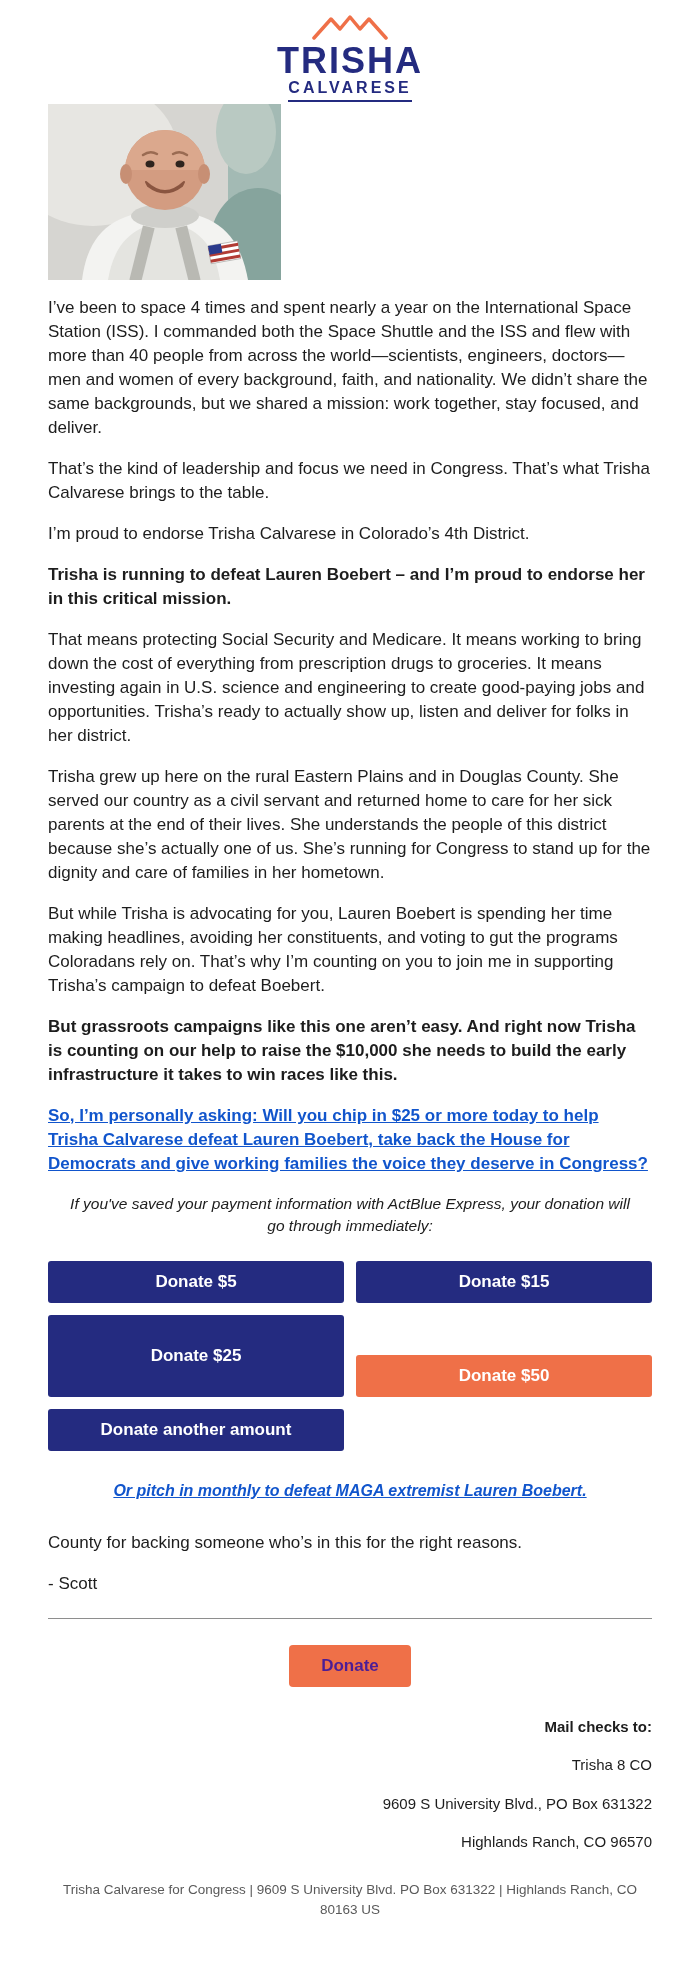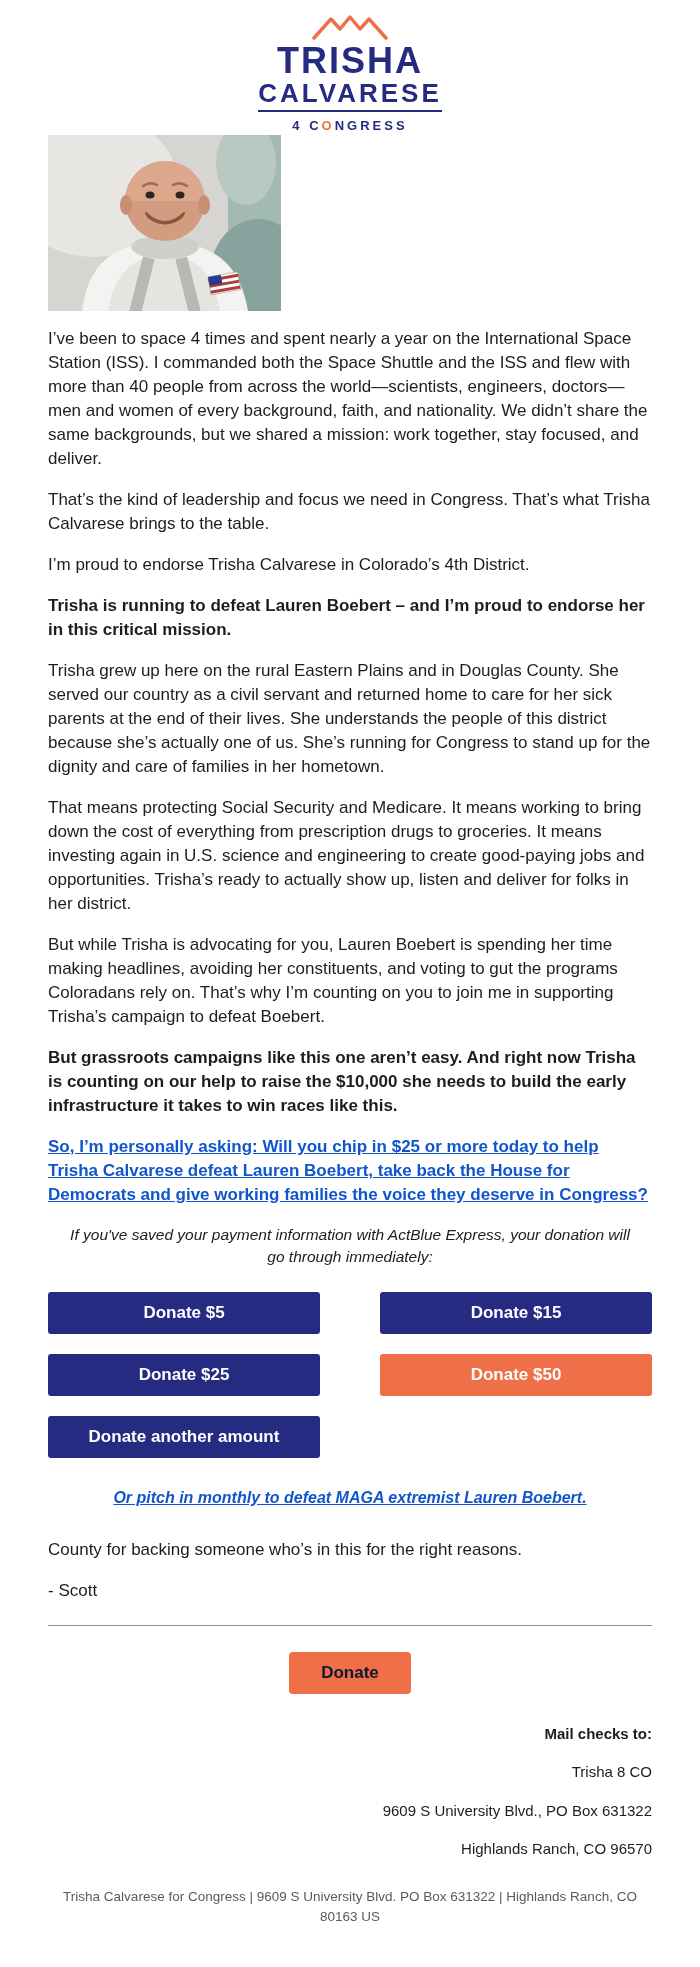--- a/index.html
+++ b/index.html
@@ -28,21 +28,21 @@
     font-weight:bold;
     font-size:36px;
     letter-spacing:2px;
     line-height:1.05;
   }
   .logo-last-wrap{line-height:1;}
   .logo-last{
     display:inline-block;
     color:var(--navy,#242b80);
     font-weight:bold;
-    font-size:26px;
+    font-size:16px;
     letter-spacing:3px;
     padding-bottom:4px;
     border-bottom:2px solid var(--navy,#242b80);
   }
   .logo-tagline{
     margin-top:6px;
     font-weight:bold;
     font-size:13px;
     letter-spacing:3px;
     color:var(--navy,#242b80);
@@ -75,35 +75,36 @@
     max-width:580px;
     margin:9px auto 24px;
   }
   
   .donate-grid{
     display:grid;
     grid-template-columns:1fr 1fr;
     column-gap:60px;
     row-gap:20px;
     margin:0 0 28px 0;
+    gap:12px;
   }
   .donate-btn{
     display:block;width:100%;
     background:var(--navy,#242b80);
     color:#ffffff;
     font-family:inherit;
     font-weight:bold;
     font-size:17px;
     text-align:center;
     padding:11px 0;
     border:none;
     border-radius:3px;
     cursor:pointer;
   }
-  .donate-btn.orange{background:var(--orange,#ef7048);}
+  .donate-btn.orange{background:var(--orange,#ef7048);margin-top:40px;}
   .monthly{
     text-align:center;
     margin:0 0 28px 0;
   }
   .monthly a{
     color:var(--link-blue,#1155cc);
     font-style:italic;
     font-weight:bold;
     font-size:16px;
     text-decoration:underline;
@@ -111,21 +112,21 @@
   .signature{margin-bottom:22px;}
   hr.sig-divider{
     border:none;
     border-top:1px solid #8e8e8e;
     margin:0 0 26px 0;
   }
   
   .cta-wrap{text-align:center;margin:0 0 30px 0;}
   .cta-btn{
     background:var(--orange,#ef7048);
-    color:#0f172a;
+    color:#4c1d95;
     font-family:inherit;
     font-weight:bold;
     font-size:17px;
     padding:11px 32px;
     border:none;
     border-radius:4px;
     cursor:pointer;
   }
   
   .mail-block{text-align:right;}
@@ -151,23 +152,20 @@
   <header class="logo">
     <div class="logo-icon">
       <svg width="78" height="26" viewBox="0 0 78 26" aria-hidden="true">
         <path d="M3 24 L20 5 L29 15 L39 3 L49 15 L58 5 L75 24" fill="none" stroke="#ef7048" stroke-width="3.5" stroke-linejoin="round" stroke-linecap="round"></path>
       </svg>
     </div>
     <div class="logo-first">TRISHA</div>
     <div class="logo-last-wrap">
       <span class="logo-last">CALVARESE</span>
     </div>
-    <div class="logo-tagline">
-      <span>4 C</span><span class="tag-o">O</span><span>NGRESS</span>
-    </div>
   </header>
 
   <div class="photo">
     <svg width="233" height="176" viewBox="0 0 233 176" aria-hidden="true">
       <rect width="233" height="176" fill="#d6d5d1"></rect>
       <ellipse cx="45" cy="50" rx="85" ry="72" fill="#e7e6e2"></ellipse>
       <rect x="180" y="0" width="53" height="176" fill="#a3bab4"></rect>
       <ellipse cx="210" cy="140" rx="48" ry="56" fill="#86a49d"></ellipse>
       <ellipse cx="198" cy="28" rx="30" ry="42" fill="#b9c9c2"></ellipse>
 
@@ -194,22 +192,22 @@
       <path d="M95 51 q7 -5 14 -1" stroke="#9a6b52" stroke-width="2.5" fill="none" stroke-linecap="round"></path>
       <path d="M125 50 q7 -4 14 1" stroke="#9a6b52" stroke-width="2.5" fill="none" stroke-linecap="round"></path>
       <path d="M98 78 q19 18 38 0 l-2 4 q-17 13 -34 0 Z" fill="#fdfdfd" stroke="#8a5540" stroke-width="2" stroke-linejoin="round"></path>
     </svg>
   </div>
 
   <p>I’ve been to space 4 times and spent nearly a year on the International Space Station (ISS). I commanded both the Space Shuttle and the ISS and flew with more than 40 people from across the world—scientists, engineers, doctors—men and women of every background, faith, and nationality. We didn’t share the same backgrounds, but we shared a mission: work together, stay focused, and deliver.</p>
   <p>That’s the kind of leadership and focus we need in Congress. That’s what Trisha Calvarese brings to the table.</p>
   <p>I’m proud to endorse Trisha Calvarese in Colorado’s 4th District.</p>
   <p class="bold">Trisha is running to defeat Lauren Boebert – and I’m proud to endorse her in this critical mission.</p>
+  <p>That means protecting Social Security and Medicare. It means working to bring down the cost of everything from prescription drugs to groceries. It means investing again in U.S. science and engineering to create good-paying jobs and opportunities. Trisha’s ready to actually show up, listen and deliver for folks in her district.</p>
   <p>Trisha grew up here on the rural Eastern Plains and in Douglas County. She served our country as a civil servant and returned home to care for her sick parents at the end of their lives. She understands the people of this district because she’s actually one of us. She’s running for Congress to stand up for the dignity and care of families in her hometown.</p>
-  <p>That means protecting Social Security and Medicare. It means working to bring down the cost of everything from prescription drugs to groceries. It means investing again in U.S. science and engineering to create good-paying jobs and opportunities. Trisha’s ready to actually show up, listen and deliver for folks in her district.</p>
   <p>But while Trisha is advocating for you, Lauren Boebert is spending her time making headlines, avoiding her constituents, and voting to gut the programs Coloradans rely on. That’s why I’m counting on you to join me in supporting Trisha’s campaign to defeat Boebert.</p>
   <p class="bold">But grassroots campaigns like this one aren’t easy. And right now Trisha is counting on our help to raise the $10,000 she needs to build the early infrastructure it takes to win races like this.</p>
   <p class="link-para"><a href="#">So, I’m personally asking: Will you chip in $25 or more today to help Trisha Calvarese defeat Lauren Boebert, take back the House for Democrats and give working families the voice they deserve in Congress?</a></p>
 
   <p class="express">If you've saved your payment information with ActBlue Express, your donation will go through immediately:</p>
 
   <div class="donate-grid">
     <button class="donate-btn">Donate $5</button>
     <button class="donate-btn">Donate $15</button>
     <button class="donate-btn">Donate $25</button>

